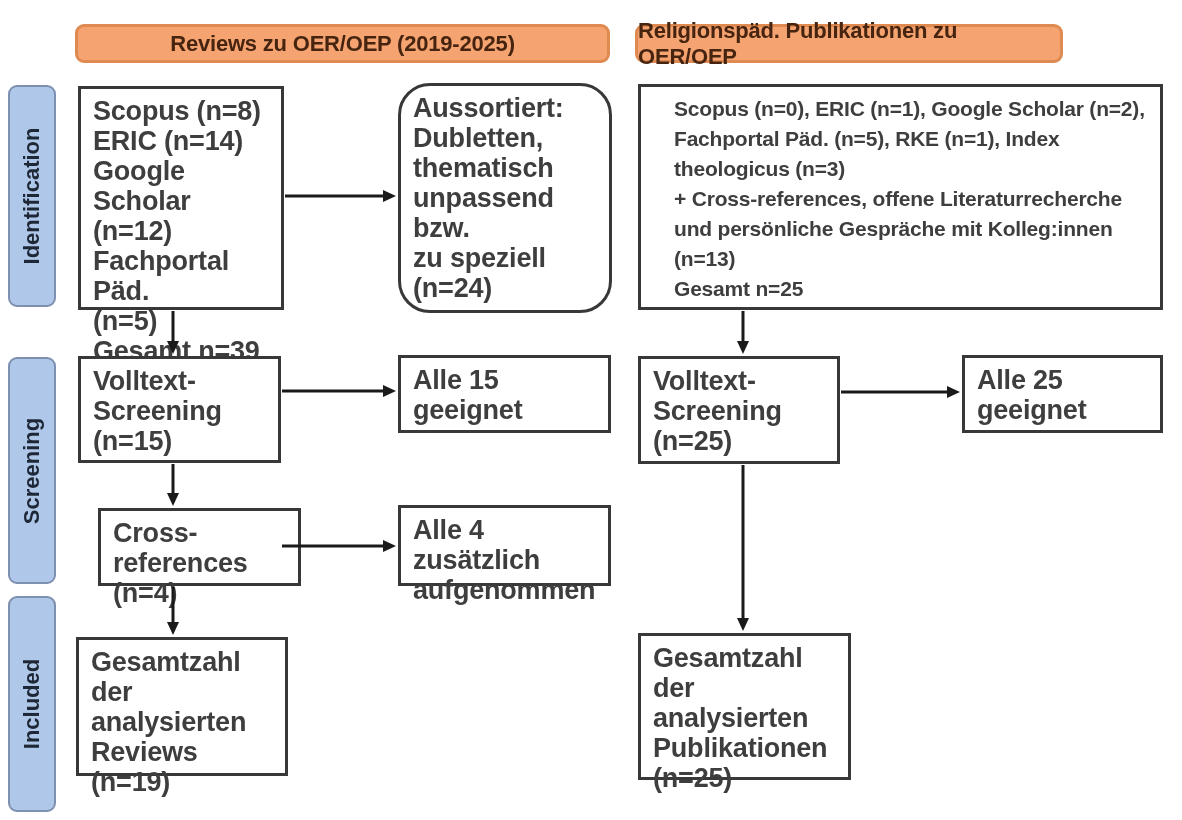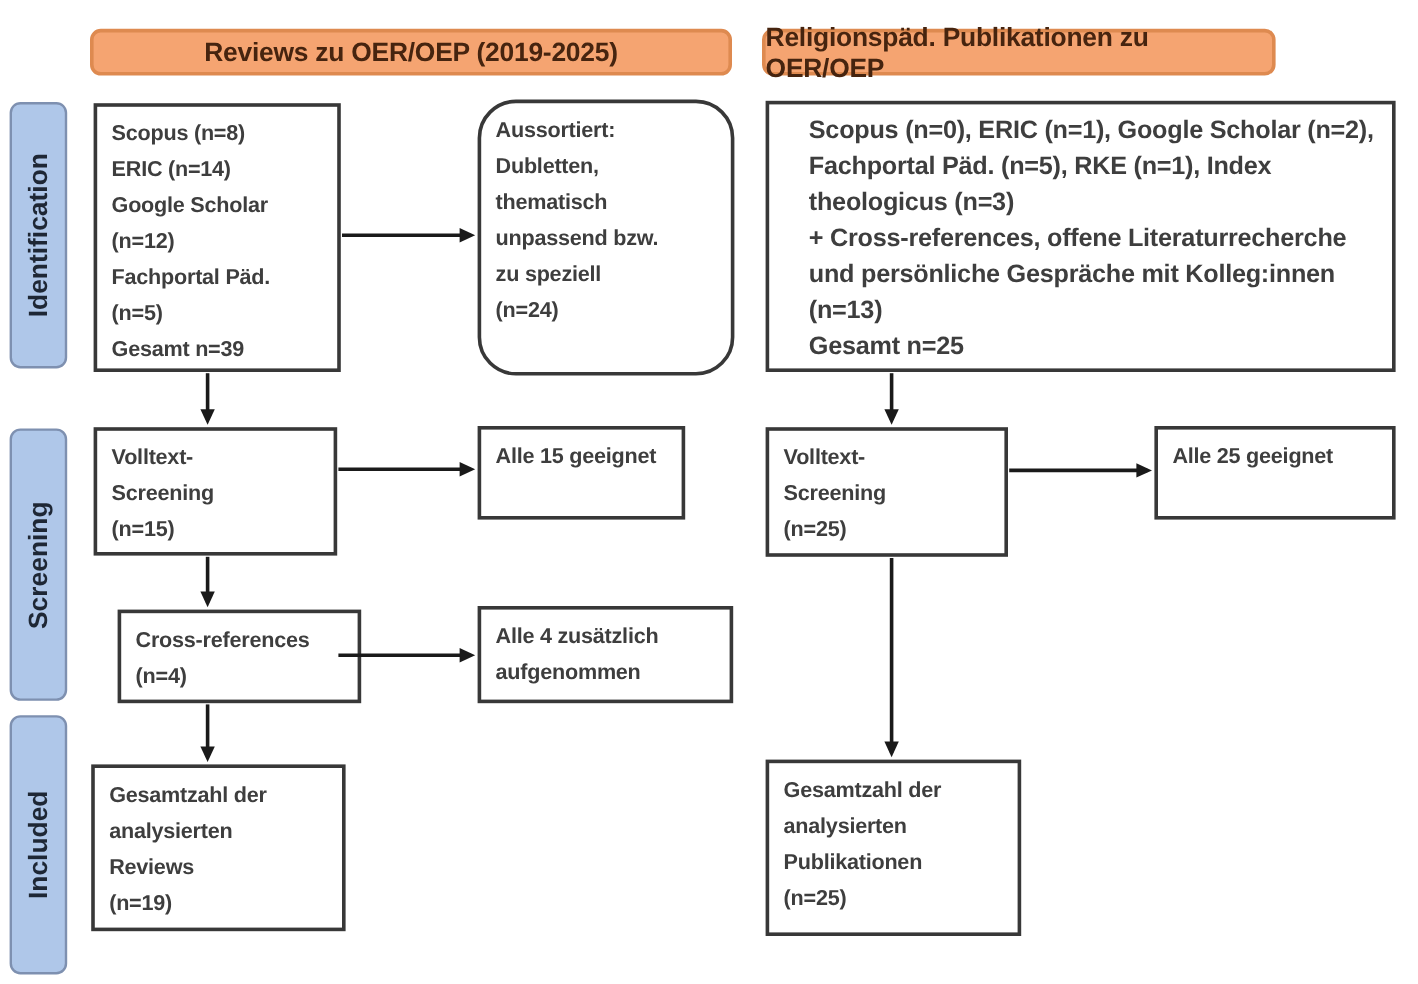--- a/index.html
+++ b/index.html
@@ -41,21 +41,21 @@
     color: #1E2735;
     font-size: 22px;
     font-weight: 700;
   }
   .box {
     position: absolute;
     background: #ffffff;
     border: 3px solid #383838;
     box-sizing: border-box;
     color: #3E3E3E;
-    font-size: 18px;
+    font-size: 27px;
     font-weight: 600;
     line-height: 30px;
     letter-spacing: -0.2px;
     padding: 7px 8px 0 12px;
     white-space: pre-line;
   }
   .box.small-text { font-size: 21px; padding-left: 33px; }
   svg.arrows {
     position: absolute;
     left: 0; top: 0;
@@ -92,21 +92,21 @@
 Gesamt n=39</div>
   <div class="box" style="left:398px; top:83px; width:214px; height:230px;border-radius:32px;">Aussortiert:
 Dubletten,
 thematisch
 unpassend bzw.
 zu speziell
 (n=24)</div>
   <div class="box" style="left:78px; top:356px; width:203px; height:107px;">Volltext-
 Screening
 (n=15)</div>
-  <div class="box" style="left:398px; top:355px; width:173px; height:78px;">Alle 15 geeignet</div>
+  <div class="box" style="left:398px; top:355px; width:213px; height:78px;">Alle 15 geeignet</div>
   <div class="box" style="left:78px; top:508px; width:203px; height:78px;margin-left:20px;">Cross-references
 (n=4)</div>
   <div class="box" style="left:398px; top:505px; width:213px; height:81px;">Alle 4 zusätzlich
 aufgenommen</div>
   <div class="box" style="left:76px; top:637px; width:212px; height:139px;">Gesamtzahl der
 analysierten
 Reviews
 (n=19)</div>
 
   <div class="box small-text" style="left:638px; top:84px; width:525px; height:226px;">Scopus (n=0), ERIC (n=1), Google Scholar (n=2),

